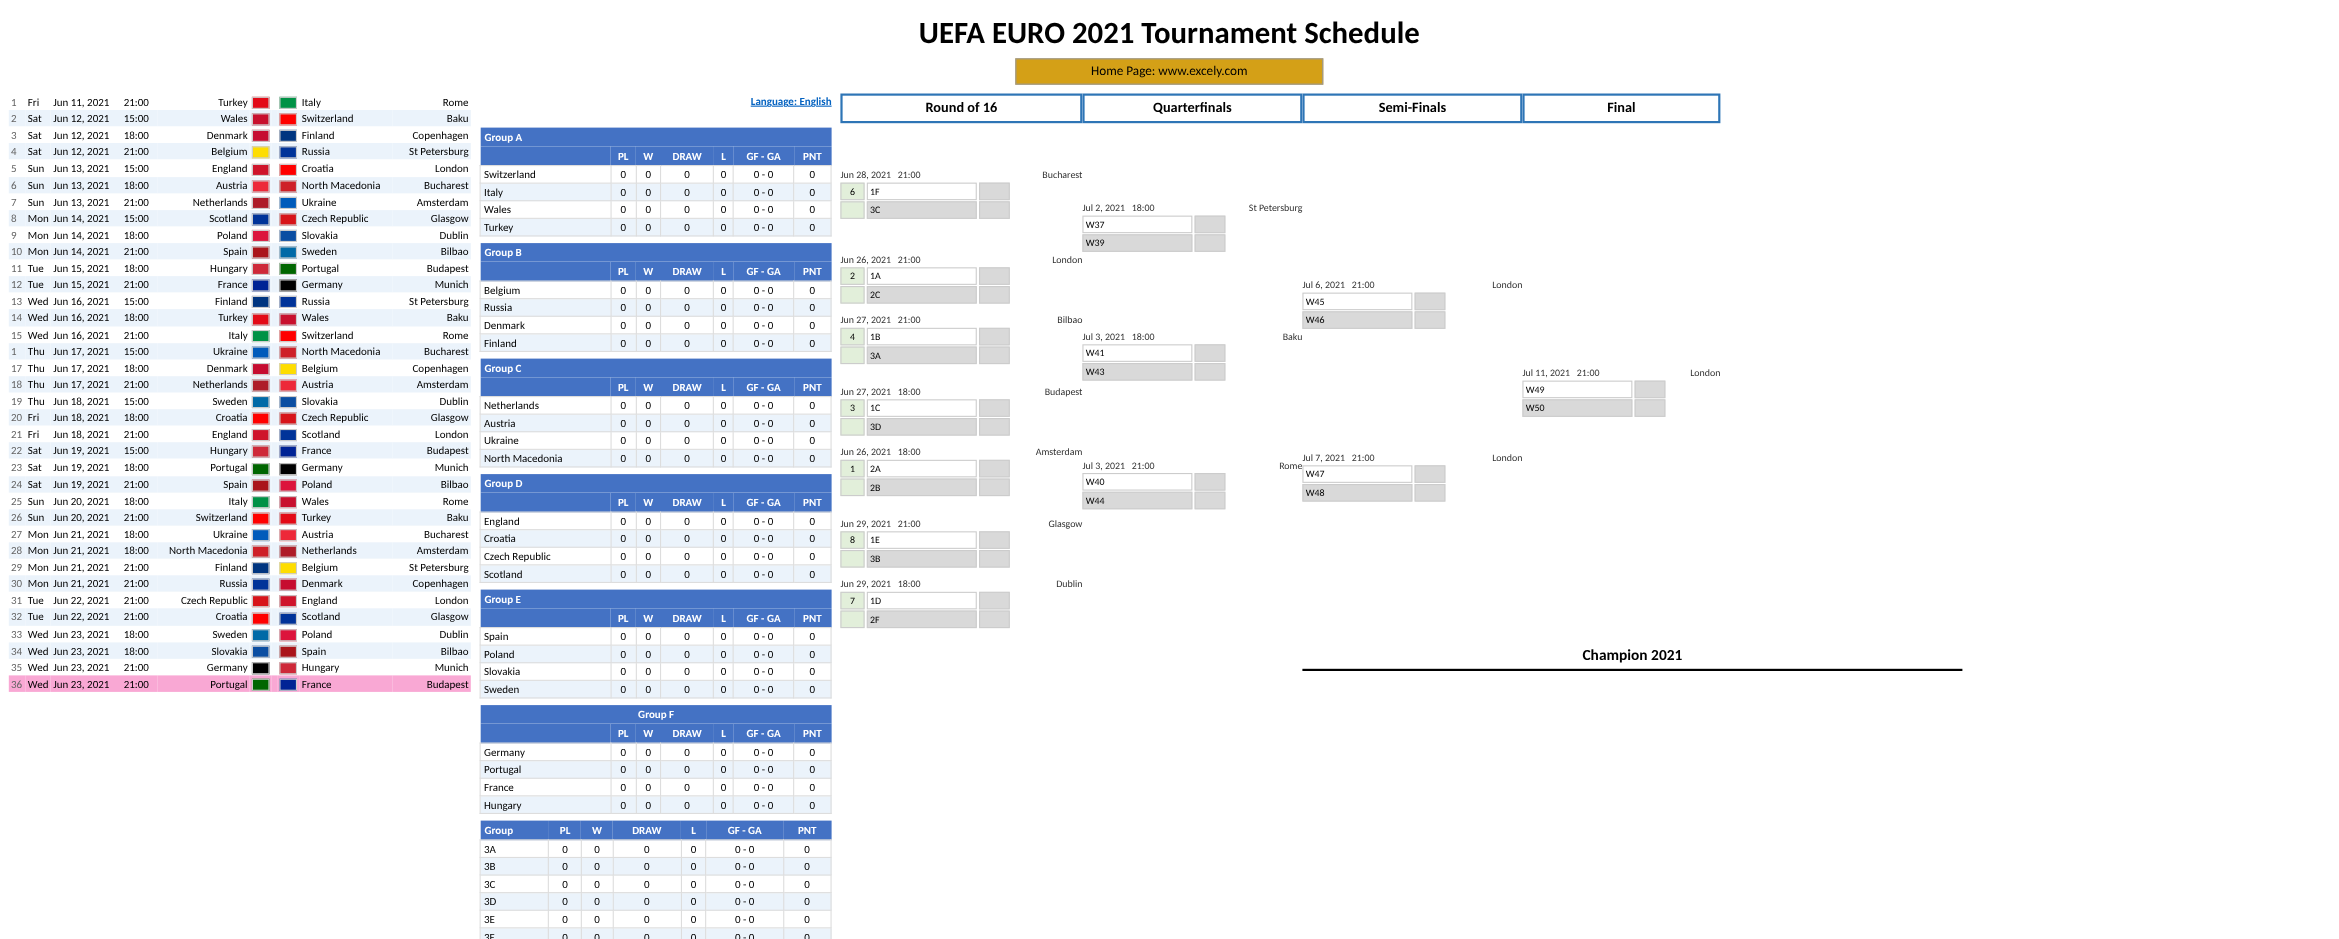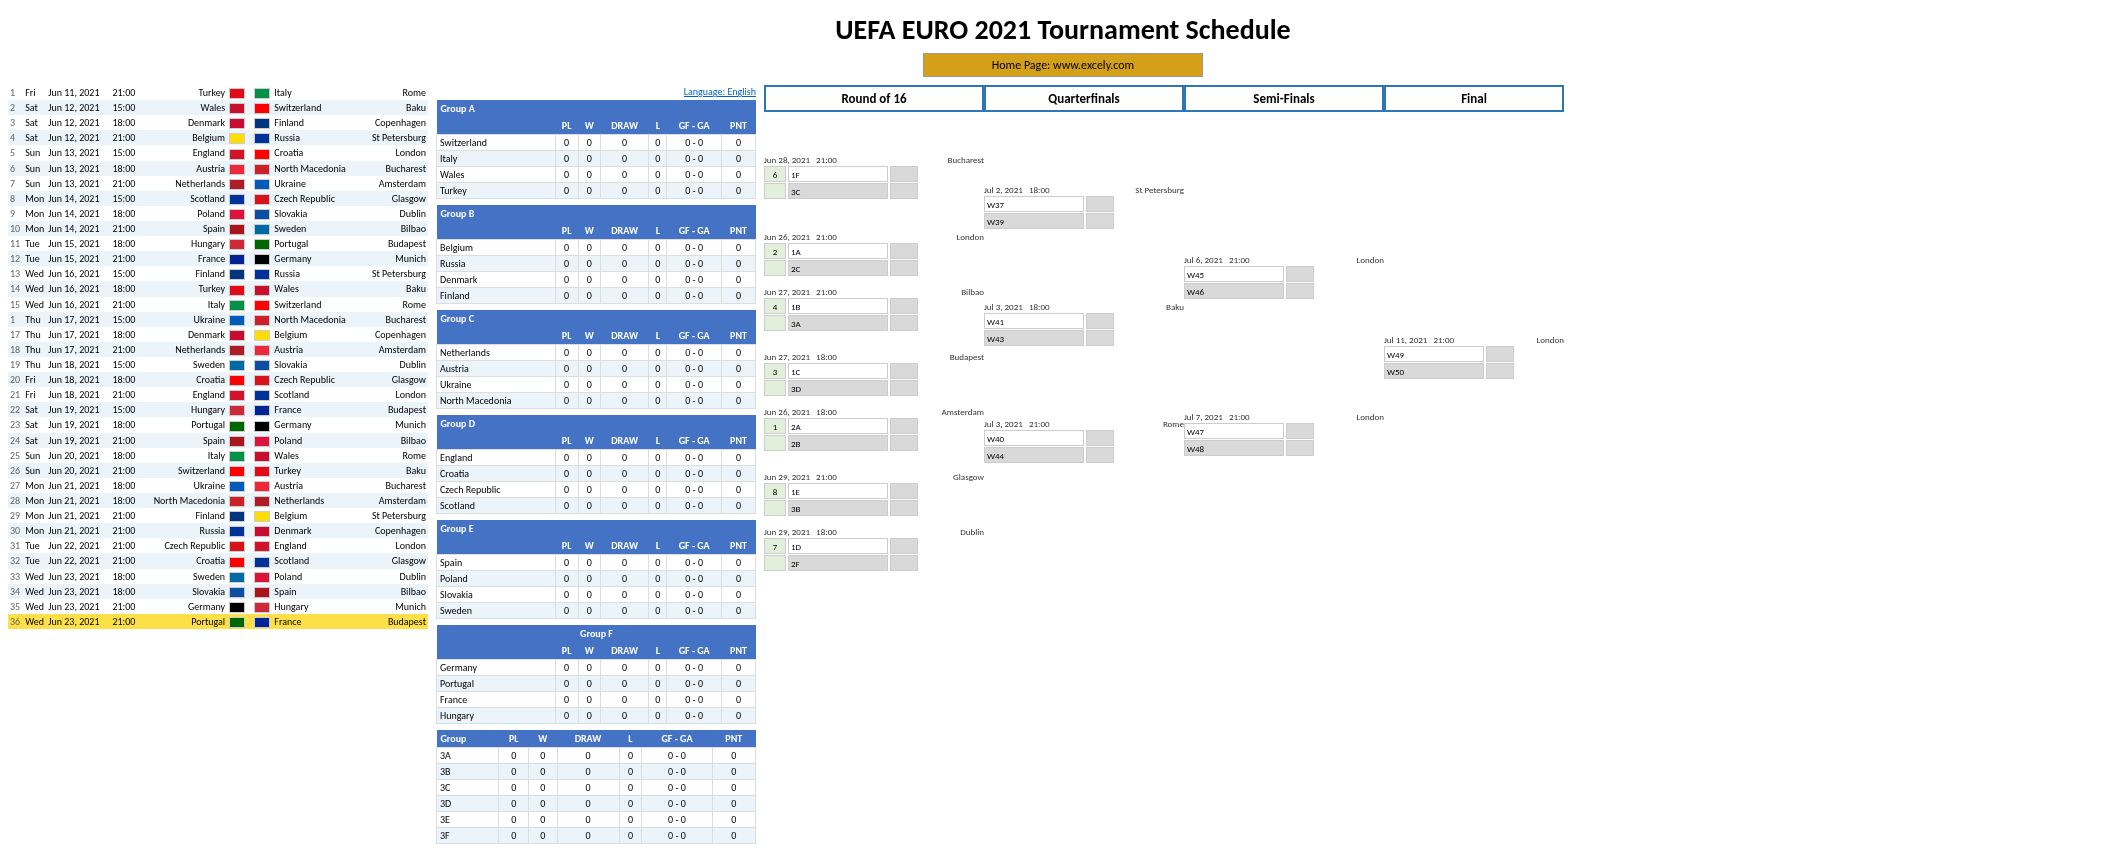--- a/index.html
+++ b/index.html
@@ -110,21 +110,22 @@
     .group-table td.team-name {
       text-align: left;
     }
     .group-table tr:nth-child(even) { background: #EBF3FB; }
     .group-table tr:nth-child(odd) { background: #fff; }
     .lang-link {
       text-align: right;
       font-size: 10px;
       color: #0563C1;
       text-decoration: underline;
-      margin-bottom: 2px;
+      margin-bottom: 18px;
+      font-weight: bold;
     }
 
     
     .bracket-section {
       flex: 1;
       display: flex;
       flex-direction: row;
       gap: 0;
       align-items: flex-start;
       padding-top: 0;
@@ -675,21 +676,21 @@
     <td class="day-col">Wed</td>
     <td class="date-col">Jun 23, 2021</td>
     <td class="time-col">21:00</td>
     <td class="team-col" style="text-align:right">Germany</td>
     <td class="flag-col"><span class="flag-box" style="background:#000"></span></td>
     <td style="width:6px"></td>
     <td class="flag-col"><span class="flag-box" style="background:#CE2939"></span></td>
     <td class="team-col" style="text-align:left">Hungary</td>
     <td class="venue-col" style="text-align:right">Munich</td>
   </tr>
-          <tr style="background: #fde047;">
+          <tr style="background: #f9a8d4;">
     <td class="row-num">36</td>
     <td class="day-col">Wed</td>
     <td class="date-col">Jun 23, 2021</td>
     <td class="time-col">21:00</td>
     <td class="team-col" style="text-align:right">Portugal</td>
     <td class="flag-col"><span class="flag-box" style="background:#006600"></span></td>
     <td style="width:6px"></td>
     <td class="flag-col"><span class="flag-box" style="background:#002395"></span></td>
     <td class="team-col" style="text-align:left">France</td>
     <td class="venue-col" style="text-align:right">Budapest</td>
@@ -1398,16 +1399,17 @@
       <div class="bmatch-team-row">
 
         <div class="bteam-name gray">W50</div>
         <div class="bteam-score"></div>
       </div>
     </div>
   </div>
             </div>
           </div>
       </div>
+      <div class="champion-label" style="text-align:center; margin-top:8px; width:600px; margin-left:420px;">Champion 2021</div>
     </div>
   </div>
 
 </div>
 
 </body></html>

